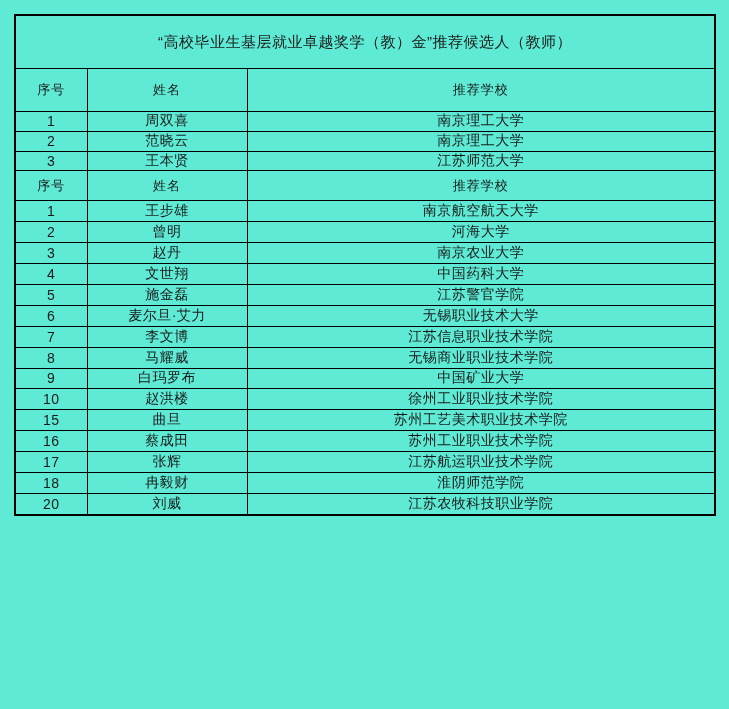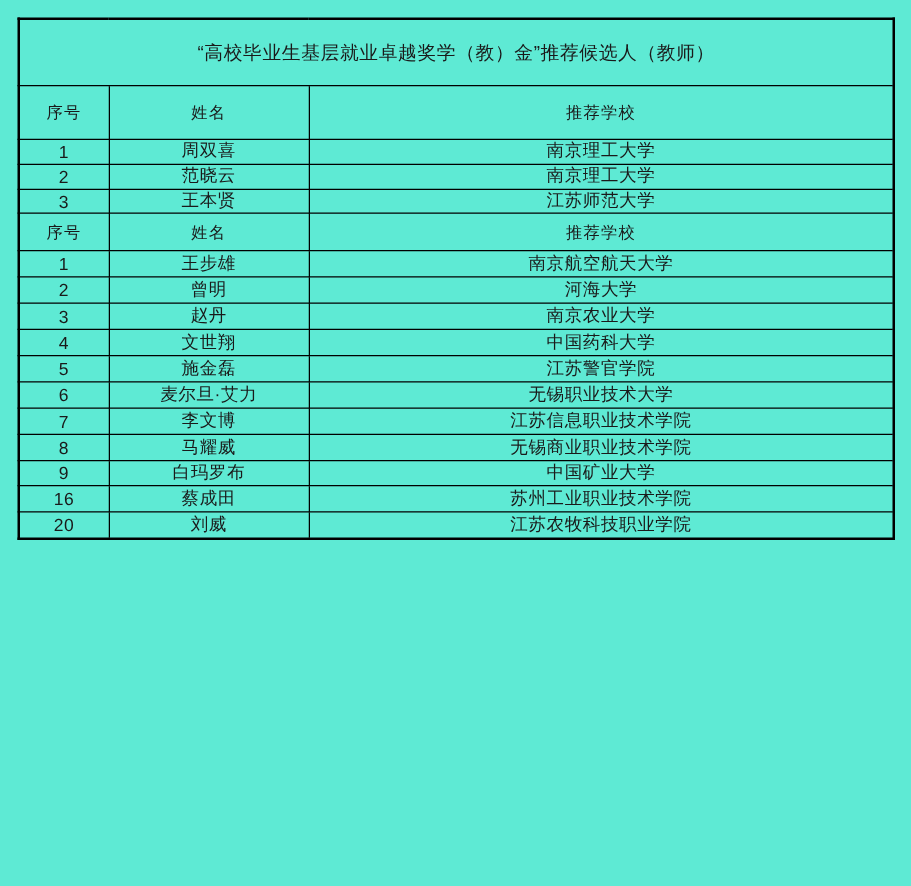--- a/index.html
+++ b/index.html
@@ -127,23 +127,43 @@
           <td>8</td>
           <td>马耀威</td>
           <td>无锡商业职业技术学院</td>
         </tr>
         <tr class="data-row sec-1">
           <td>9</td>
           <td>白玛罗布</td>
           <td>中国矿业大学</td>
         </tr>
         <tr class="data-row sec-1">
+          <td>10</td>
+          <td>赵洪楼</td>
+          <td>徐州工业职业技术学院</td>
+        </tr>
+        <tr class="data-row sec-1">
+          <td>15</td>
+          <td>曲旦</td>
+          <td>苏州工艺美术职业技术学院</td>
+        </tr>
+        <tr class="data-row sec-1">
           <td>16</td>
           <td>蔡成田</td>
           <td>苏州工业职业技术学院</td>
+        </tr>
+        <tr class="data-row sec-1">
+          <td>17</td>
+          <td>张辉</td>
+          <td>江苏航运职业技术学院</td>
+        </tr>
+        <tr class="data-row sec-1">
+          <td>18</td>
+          <td>冉毅财</td>
+          <td>淮阴师范学院</td>
         </tr>
         <tr class="data-row sec-1">
           <td>20</td>
           <td>刘威</td>
           <td>江苏农牧科技职业学院</td>
         </tr>
       </tbody>
   </table>
 </div>
 

